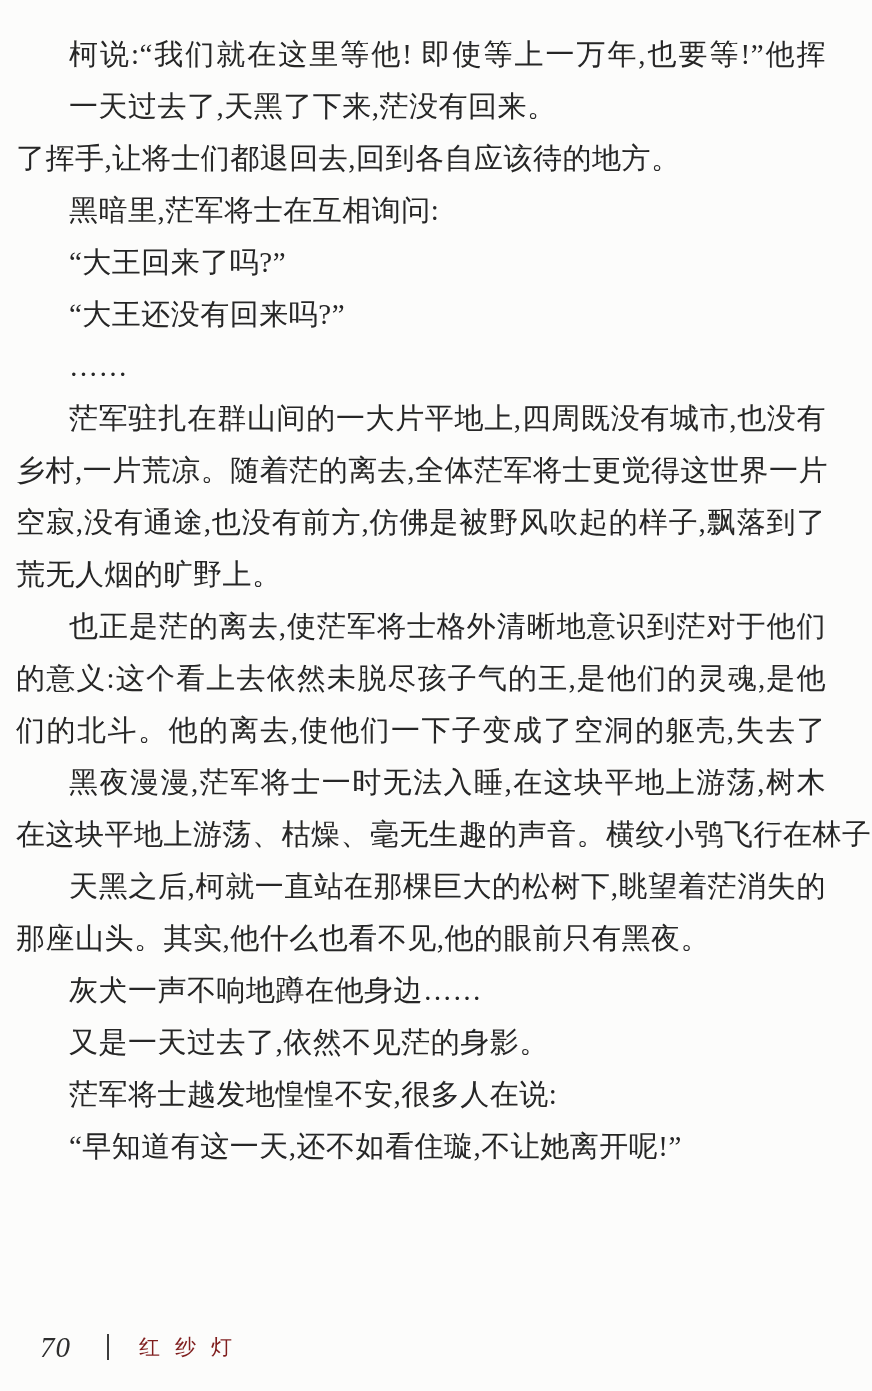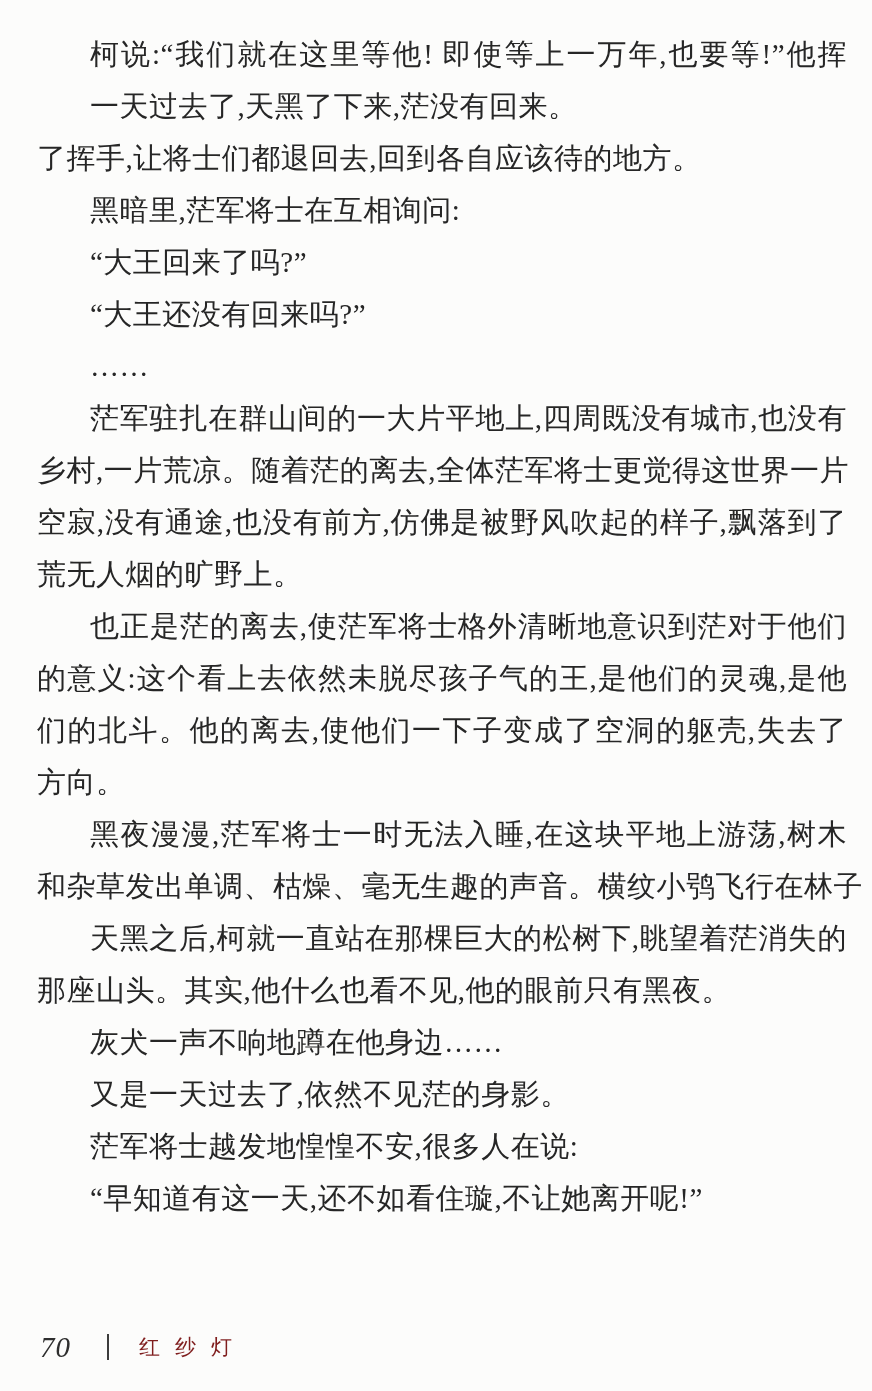--- a/index.html
+++ b/index.html
@@ -7,21 +7,21 @@
     position: relative;
     width: 872px;
     height: 1391px;
     background: #fcfcfb;
     overflow: hidden;
     font-family: "Liberation Serif", "DejaVu Serif", serif;
   }
   .text-block {
     position: absolute;
     top: 28px;
-    left: 37px;
+    left: 16px;
     width: 810px;
   }
   .line {
     height: 52px;
     line-height: 52px;
     font-size: 29px;
     color: #262626;
     white-space: nowrap;
     letter-spacing: 0.5px;
   }
@@ -71,23 +71,22 @@
       <div class="line indent">“大王回来了吗?”</div>
       <div class="line indent">“大王还没有回来吗?”</div>
       <div class="line indent">……</div>
       <div class="line indent full">茫军驻扎在群山间的一大片平地上,四周既没有城市,也没有</div>
       <div class="line full">乡村,一片荒凉。随着茫的离去,全体茫军将士更觉得这世界一片</div>
       <div class="line full">空寂,没有通途,也没有前方,仿佛是被野风吹起的样子,飘落到了</div>
       <div class="line">荒无人烟的旷野上。</div>
       <div class="line indent full">也正是茫的离去,使茫军将士格外清晰地意识到茫对于他们</div>
       <div class="line full">的意义:这个看上去依然未脱尽孩子气的王,是他们的灵魂,是他</div>
       <div class="line full">们的北斗。他的离去,使他们一下子变成了空洞的躯壳,失去了</div>
-      <div class="line">方向。</div>
       <div class="line indent full">黑夜漫漫,茫军将士一时无法入睡,在这块平地上游荡,树木</div>
-      <div class="line full">和杂草发出单调、枯燥、毫无生趣的声音。横纹小鸮飞行在林子</div>
+      <div class="line full">在这块平地上游荡、枯燥、毫无生趣的声音。横纹小鸮飞行在林子</div>
       <div class="line indent full">天黑之后,柯就一直站在那棵巨大的松树下,眺望着茫消失的</div>
       <div class="line">那座山头。其实,他什么也看不见,他的眼前只有黑夜。</div>
       <div class="line indent">灰犬一声不响地蹲在他身边……</div>
       <div class="line indent">又是一天过去了,依然不见茫的身影。</div>
       <div class="line indent">茫军将士越发地惶惶不安,很多人在说:</div>
       <div class="line indent">“早知道有这一天,还不如看住璇,不让她离开呢!”</div>
     </div>
   <div class="footer">
     <span class="page-number">70</span>
     <span class="footer-divider"></span>

